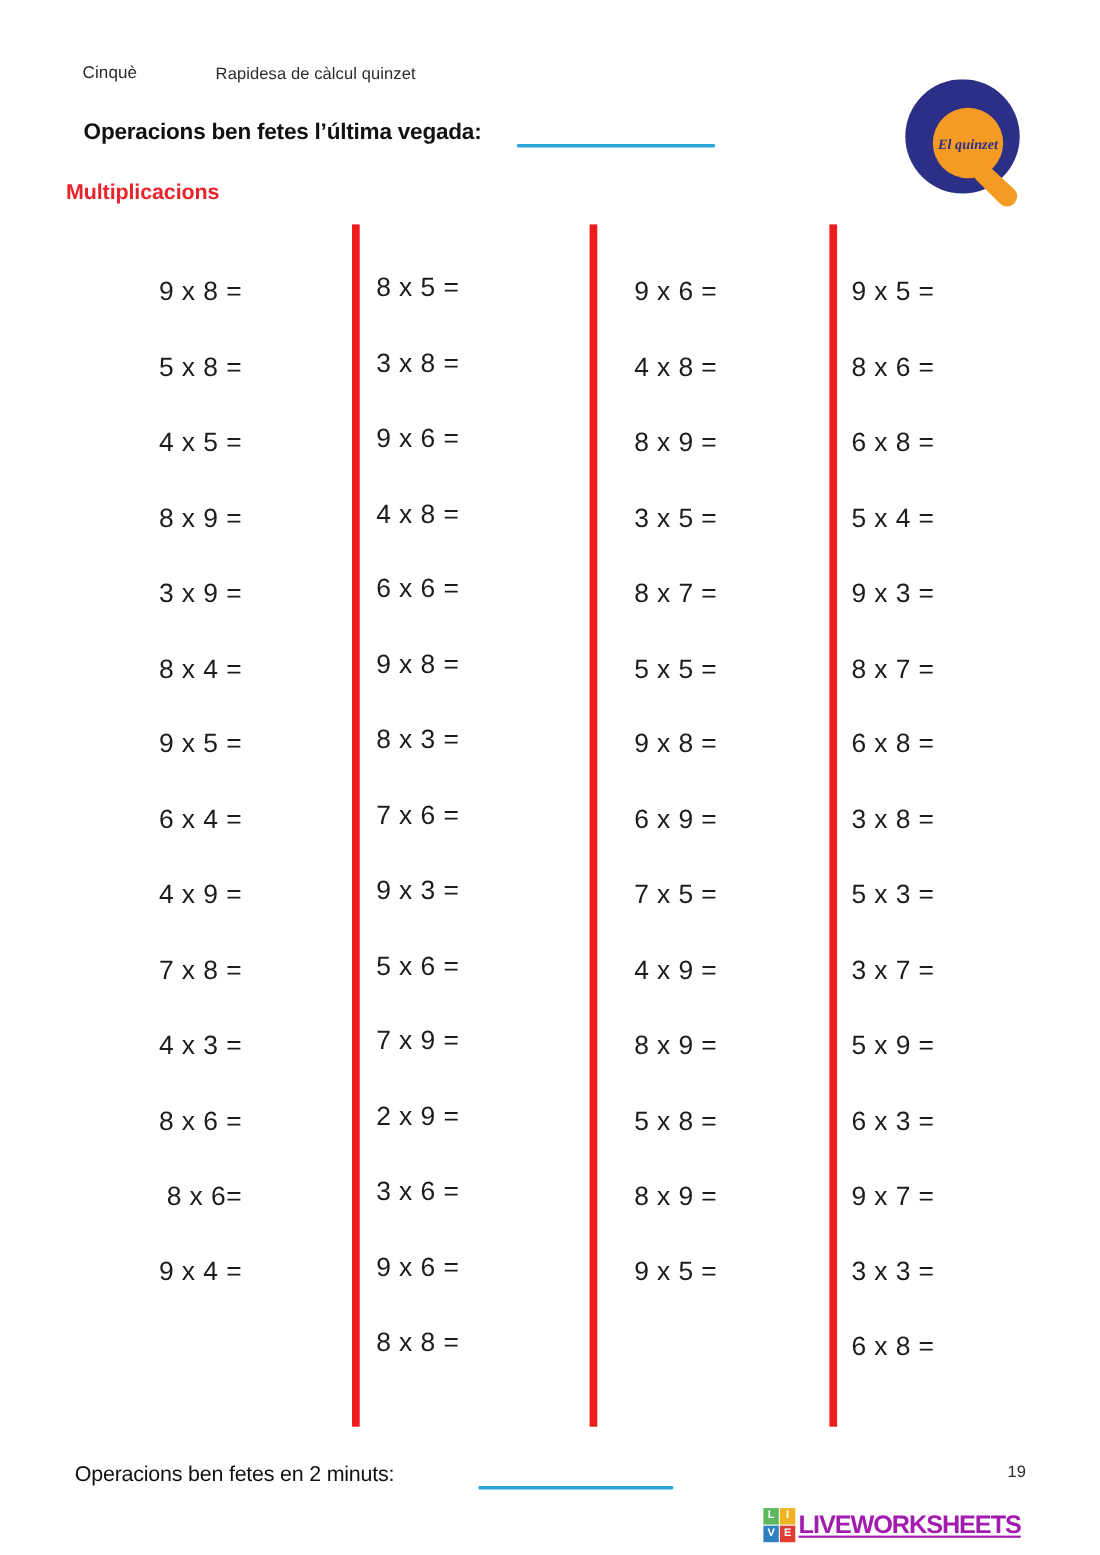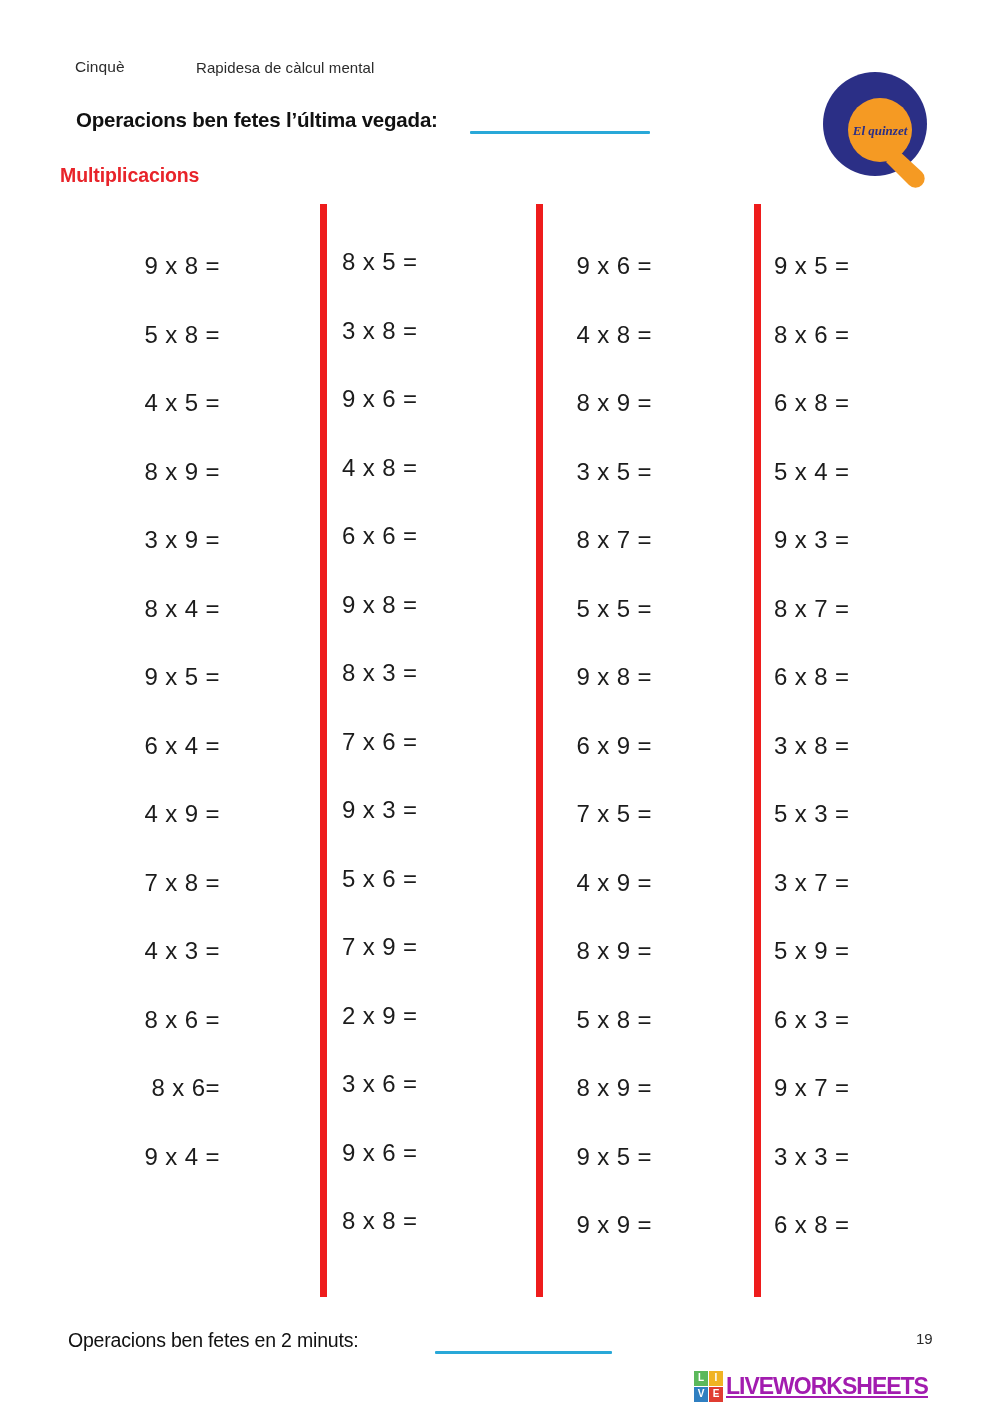--- a/index.html
+++ b/index.html
@@ -185,21 +185,21 @@
     line-height: 1;
     text-decoration: underline;
   }
 </style>
 </head>
 <body>
 
 <div id="page">
 
   <div class="hdr-grade">Cinquè</div>
-  <div class="hdr-subject">Rapidesa de càlcul mental</div>
+  <div class="hdr-subject">Rapidesa de càlcul quinzet</div>
 
   <div class="prompt-top">Operacions ben fetes l’última vegada:</div>
   <div class="rule-top"></div>
 
   <div class="section-title">Multiplicacions</div>
 
   <div class="logo">
     <svg width="125" height="118" viewBox="0 0 125 118" xmlns="http://www.w3.org/2000/svg">
       <circle cx="57" cy="52" r="52" fill="#2b2f86"></circle>
       <circle cx="62" cy="58" r="32" fill="#f59a23"></circle>
@@ -260,21 +260,20 @@
       <div class="op">8 x 7 =</div>
       <div class="op">5 x 5 =</div>
       <div class="op">9 x 8 =</div>
       <div class="op">6 x 9 =</div>
       <div class="op">7 x 5 =</div>
       <div class="op">4 x 9 =</div>
       <div class="op">8 x 9 =</div>
       <div class="op">5 x 8 =</div>
       <div class="op">8 x 9 =</div>
       <div class="op">9 x 5 =</div>
-      <div class="op">9 x 9 =</div>
     </div>
   </div>
 
   <div class="col c4">
     <div class="ops">
       <div class="op">9 x 5 =</div>
       <div class="op">8 x 6 =</div>
       <div class="op">6 x 8 =</div>
       <div class="op">5 x 4 =</div>
       <div class="op">9 x 3 =</div>

